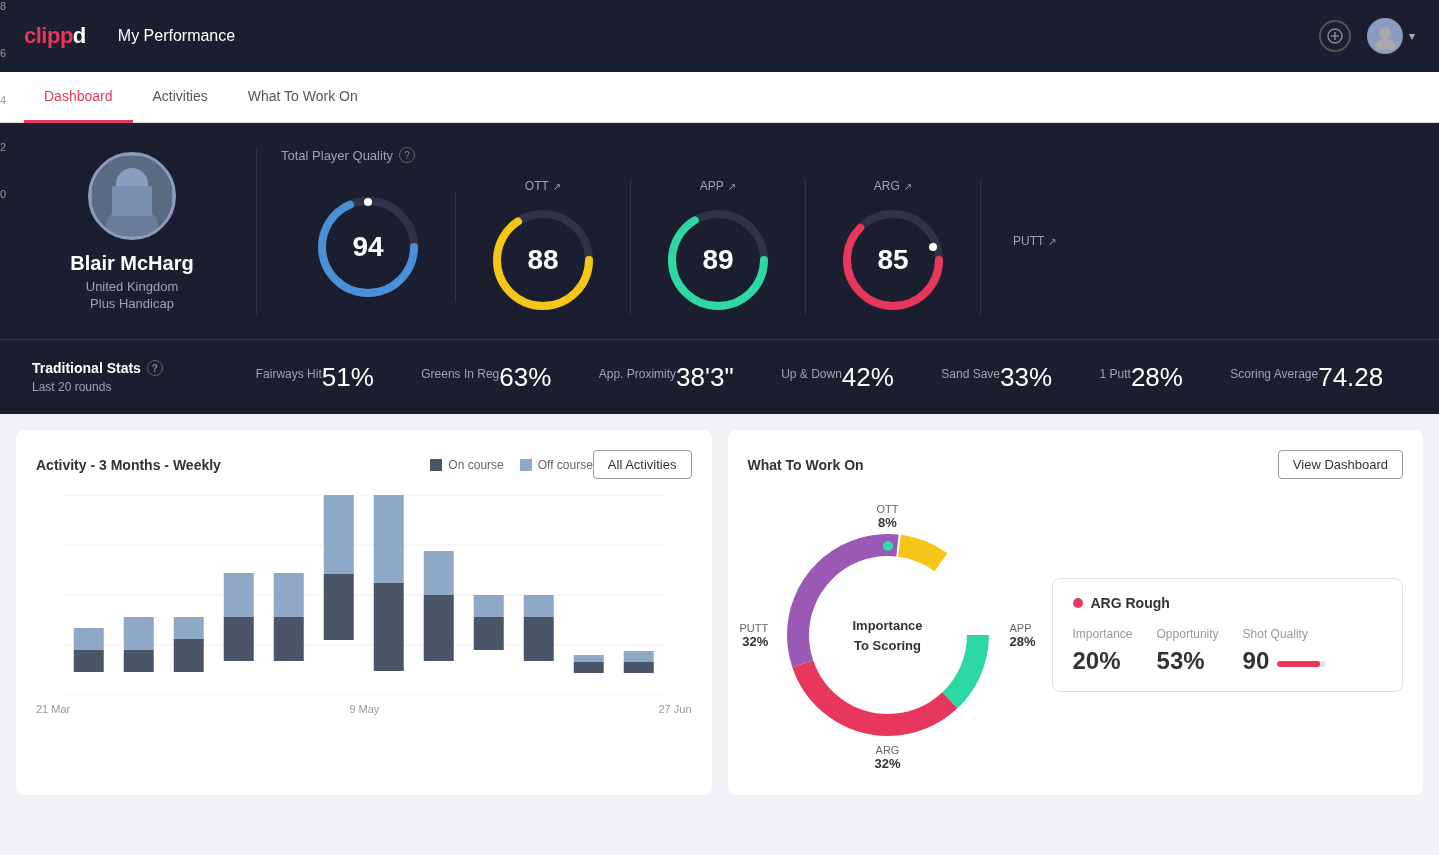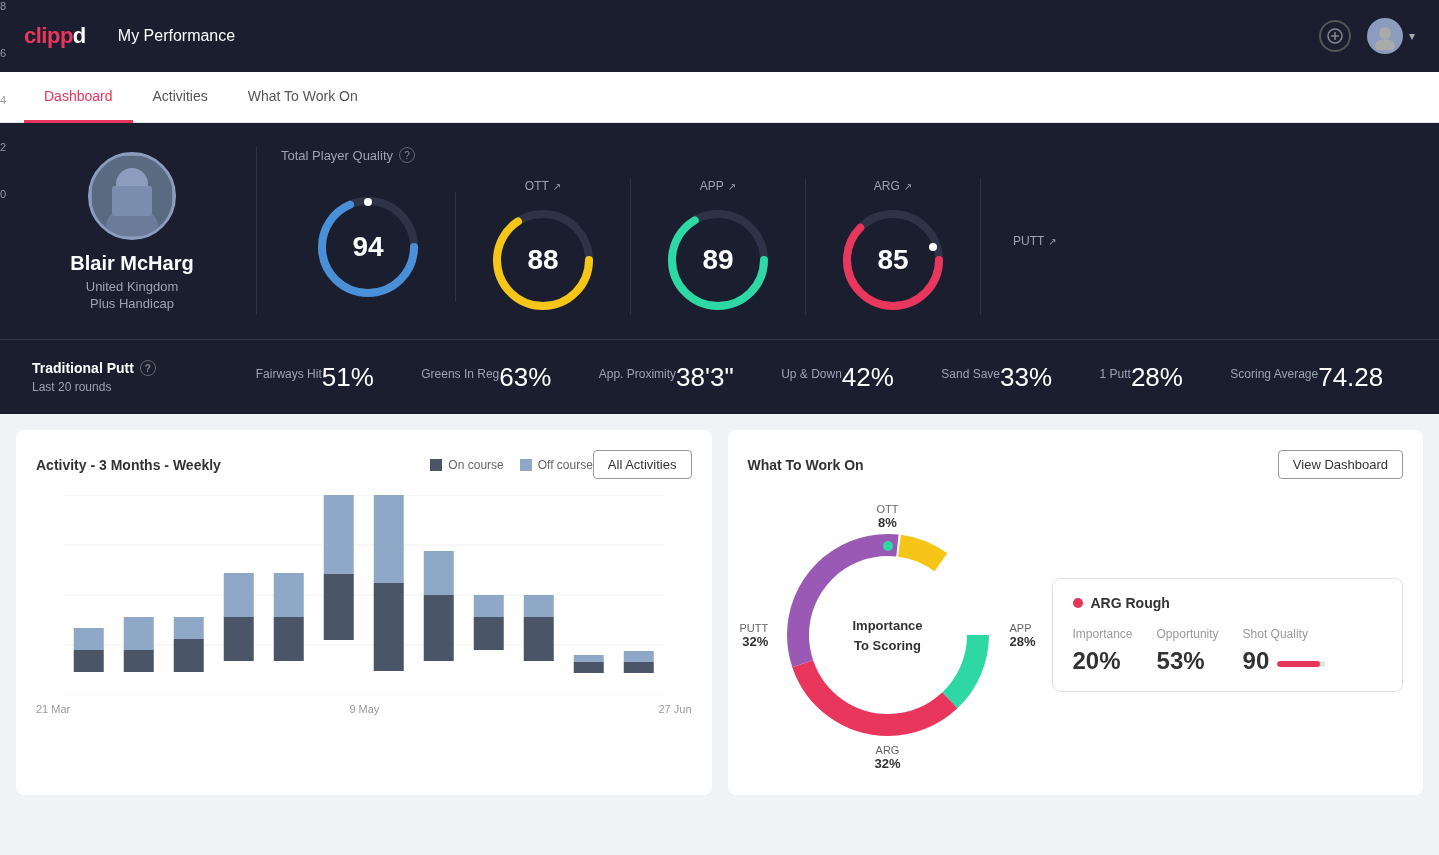--- a/index.html
+++ b/index.html
@@ -203,21 +203,21 @@
         </div>
       </div>
 
     </div>
   </div>
 </div>
 
 <div class="stats-row">
   <div class="stats-label">
     <div class="stats-label-title">
-      <span>Traditional Putt</span>
+      <span>Traditional Stats</span>
       <div class="help-icon">?</div>
     </div>
     <div class="stats-label-sub">Last 20 rounds</div>
   </div>
   <div class="stats-items">
     <div class="stat-item">
       <div class="stat-name">Fairways Hit</div>
       <div class="stat-value">51%</div>
     </div>
     <div class="stat-item">

